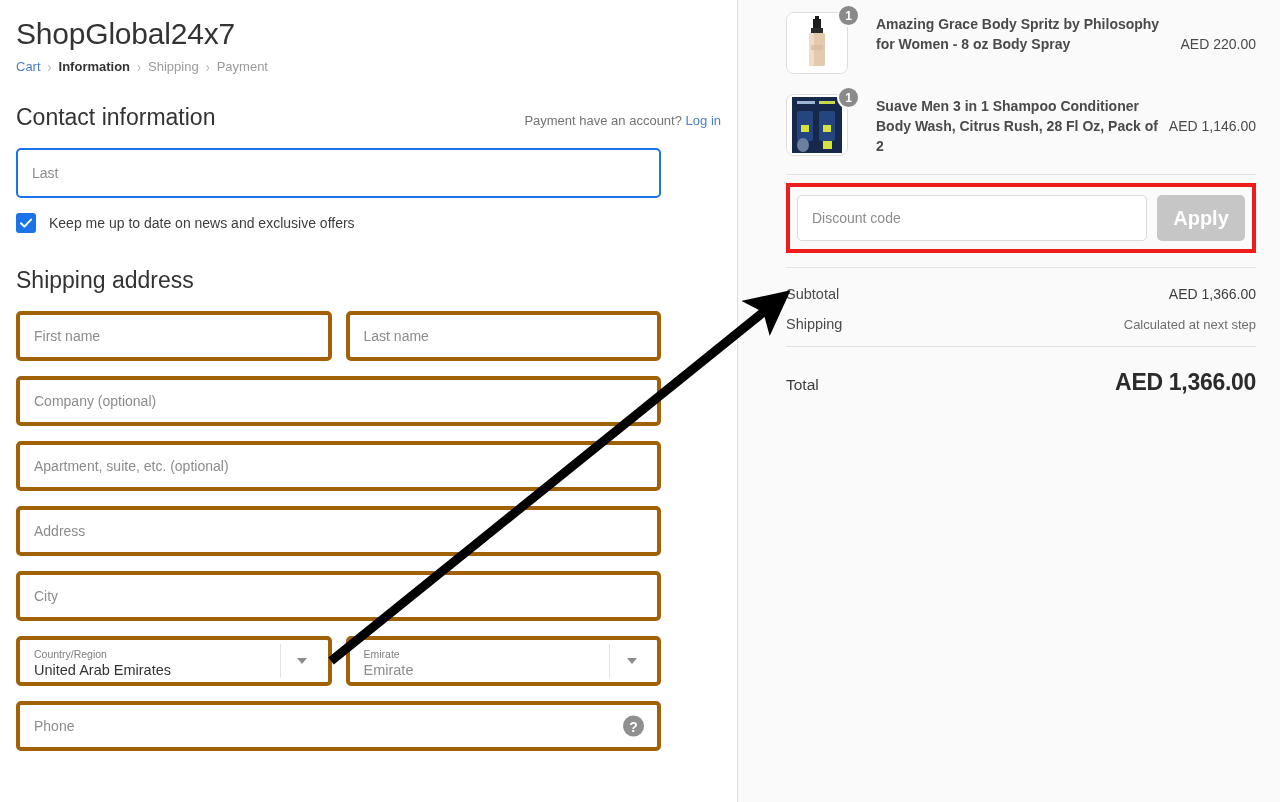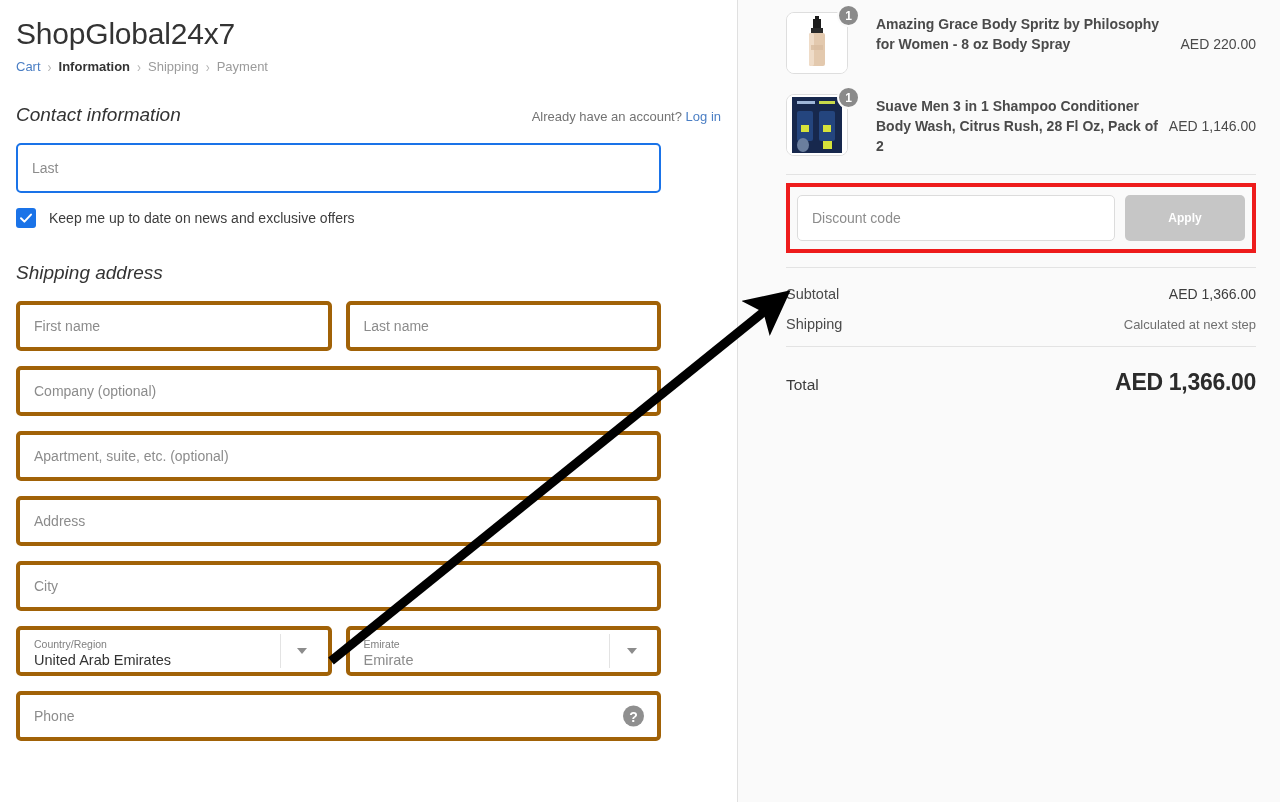--- a/index.html
+++ b/index.html
@@ -63,24 +63,23 @@
   }
 
   
   .section-head {
     display: flex;
     align-items: baseline;
     justify-content: space-between;
     margin-bottom: 17px;
   }
   .section-title {
-    font-size: 19px;
+    font-size: 23px;
     font-weight: 400;
     color: #333333;
-    font-style: italic;
   }
   .account-note {
     font-size: 13px;
     color: #737373;
   }
   .account-note a {
     color: #4a7ec4;
     text-decoration: none;
   }
 
@@ -282,27 +281,27 @@
     background: #ffffff;
     border: 1px solid #dcdcdc;
     border-radius: 5px;
     display: flex;
     align-items: center;
     padding: 0 14px;
     font-size: 14px;
     color: #8c8c8c;
   }
   .apply-btn {
-    width: 120px;
+    width: 88px;
     height: 46px;
     background: #c6c6c6;
     border: none;
     border-radius: 5px;
     color: #ffffff;
-    font-size: 12px;
+    font-size: 20px;
     font-weight: bold;
     font-family: "Liberation Sans", sans-serif;
     cursor: default;
   }
 
   
   .totals { margin-top: 18px; }
   .total-row {
     display: flex;
     justify-content: space-between;
@@ -361,21 +360,21 @@
       <span class="bc-current">Information</span>
       <span class="bc-sep">›</span>
       <span class="bc-muted">Shipping</span>
       <span class="bc-sep">›</span>
       <span class="bc-muted">Payment</span>
     </div>
 
     <div class="section-head">
       <div class="section-title">Contact information</div>
       <div class="account-note">
-        <span>Already have an account?</span>
+        <span>Payment have an account?</span>
         <a href="#">Log in</a>
       </div>
     </div>
 
     <div class="field focused">
       <span class="ph">Last</span>
     </div>
 
     <div class="checkbox-row">
       <span class="cb">

